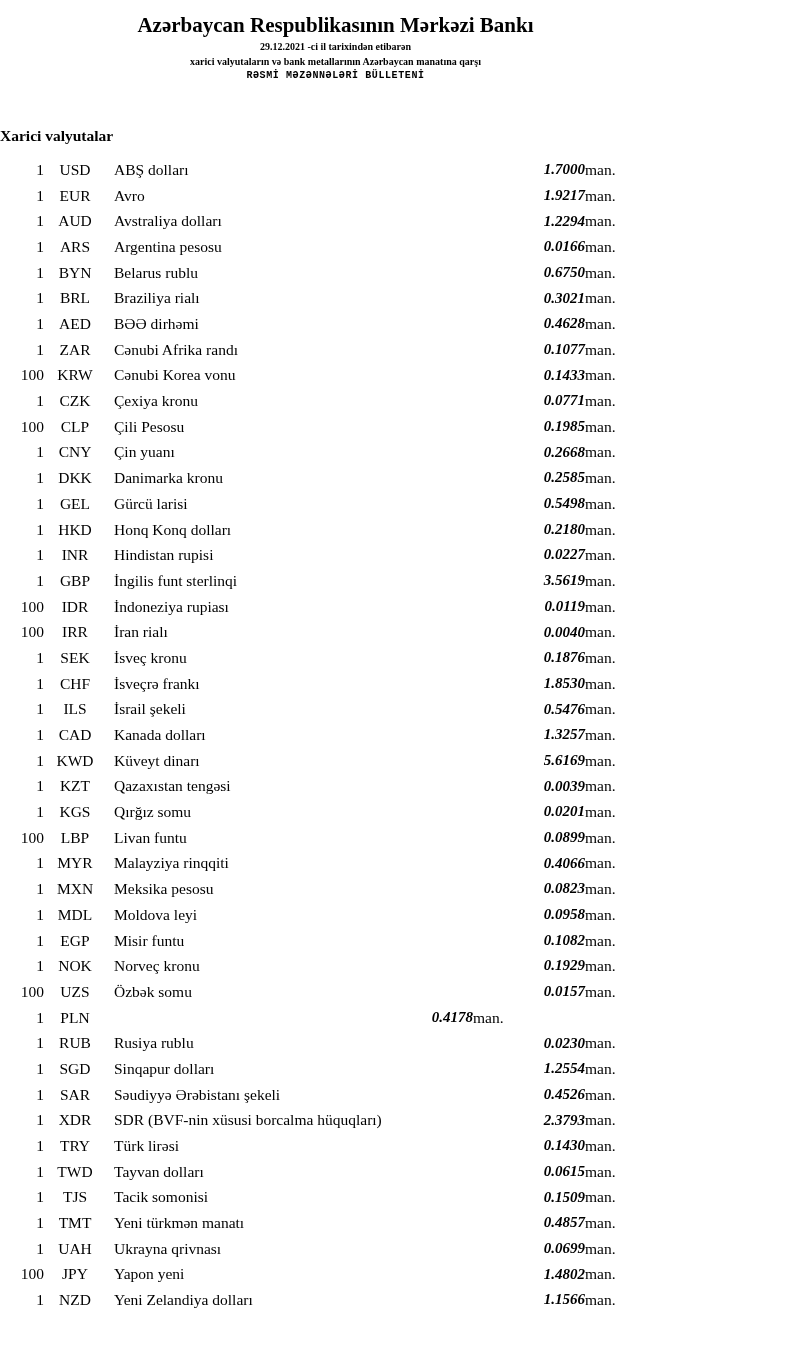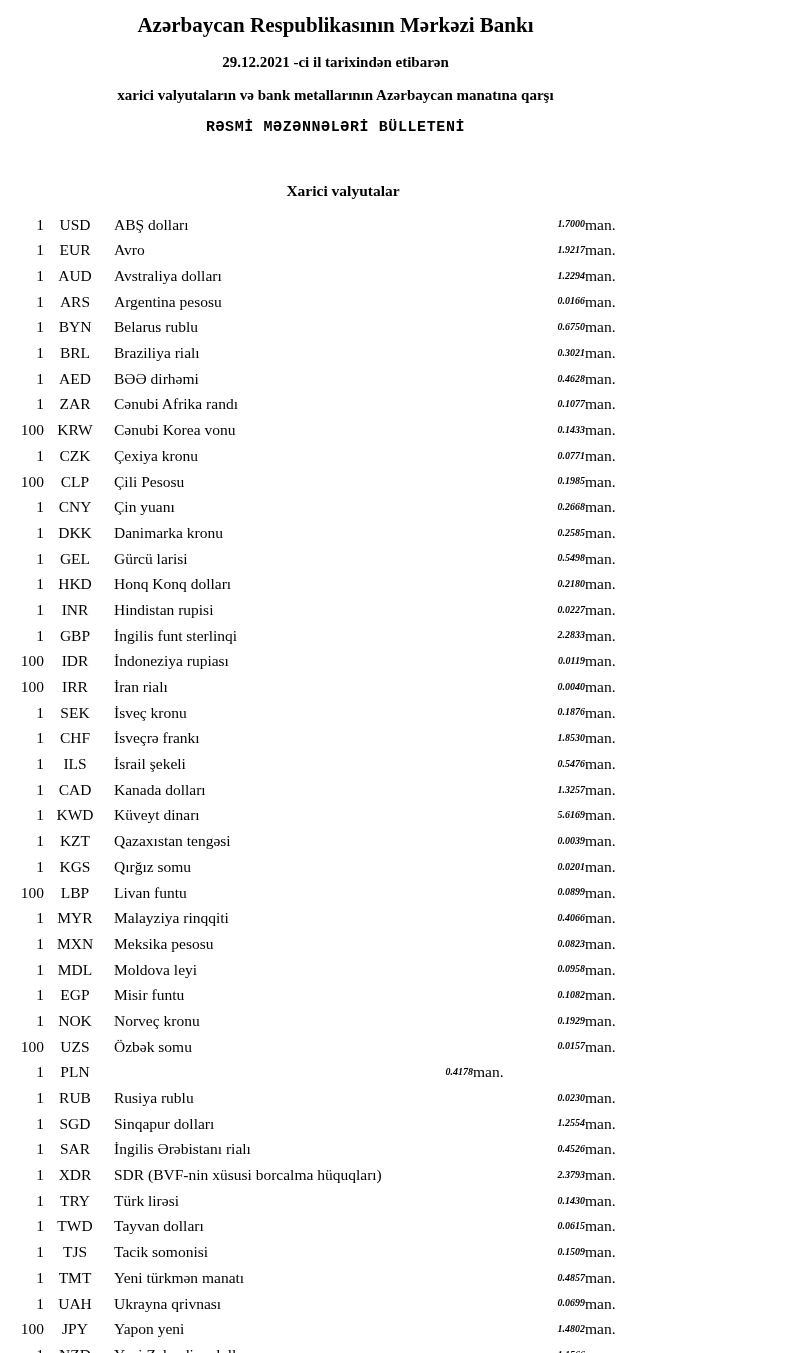--- a/index.html
+++ b/index.html
@@ -13,33 +13,32 @@
   }
   .page { width: 671px; height: 1353px; }
 
   .doc-header { text-align: center; padding-top: 12px; }
   .bank-title {
     font-size: 21px;
     font-weight: bold;
     line-height: 1.3;
   }
   .sub-line {
-    font-size: 15px;
+    font-size: 10px;
     font-weight: bold;
-    margin-top: 14px;
+    margin-top: 2px;
     line-height: 1.25;
   }
   .bulletin-title { letter-spacing: 0.6px; font-family: Liberation Mono, monospace; }
 
   .section-title {
-    text-align: center;
+    text-align: left;
     font-size: 15.5px;
     font-weight: bold;
     margin-top: 44px;
-    padding-left: 15px;
   }
 
   .table {
     margin-top: 12px;
     padding-right: 28px;
   }
   .row {
     display: grid;
     grid-template-columns: 44px 62px 1fr 112px 58px;
     height: 25.7px;
@@ -47,21 +46,21 @@
     font-size: 15.5px;
     line-height: 1;
   }
   .qty  { text-align: right; }
   .code { text-align: center; }
   .name { padding-left: 8px; white-space: nowrap; }
   .rate {
     text-align: right;
     font-weight: bold;
     font-style: italic;
-    font-size: 10px;
+    font-size: 15px;
   }
   .unit { }
 </style>
 </head>
 <body>
 
 <div class="page">
 
   <header class="doc-header">
     <h1 class="bank-title">Azərbaycan Respublikasının Mərkəzi Bankı</h1>
@@ -182,21 +181,21 @@
       <span class="qty">1</span>
       <span class="code">INR</span>
       <span class="name">Hindistan rupisi</span>
       <span class="rate">0.0227</span>
       <span class="unit">man.</span>
     </div>
       <div class="row">
       <span class="qty">1</span>
       <span class="code">GBP</span>
       <span class="name">İngilis funt sterlinqi</span>
-      <span class="rate">2.2833</span>
+      <span class="rate">3.5619</span>
       <span class="unit">man.</span>
     </div>
       <div class="row">
       <span class="qty">100</span>
       <span class="code">IDR</span>
       <span class="name">İndoneziya rupiası</span>
       <span class="rate">0.0119</span>
       <span class="unit">man.</span>
     </div>
       <div class="row">
@@ -320,21 +319,21 @@
       <div class="row">
       <span class="qty">1</span>
       <span class="code">SGD</span>
       <span class="name">Sinqapur dolları</span>
       <span class="rate">1.2554</span>
       <span class="unit">man.</span>
     </div>
       <div class="row">
       <span class="qty">1</span>
       <span class="code">SAR</span>
-      <span class="name">İngilis Ərəbistanı rialı</span>
+      <span class="name">Səudiyyə Ərəbistanı şekeli</span>
       <span class="rate">0.4526</span>
       <span class="unit">man.</span>
     </div>
       <div class="row">
       <span class="qty">1</span>
       <span class="code">XDR</span>
       <span class="name">SDR (BVF-nin xüsusi borcalma hüquqları)</span>
       <span class="rate">2.3793</span>
       <span class="unit">man.</span>
     </div>

